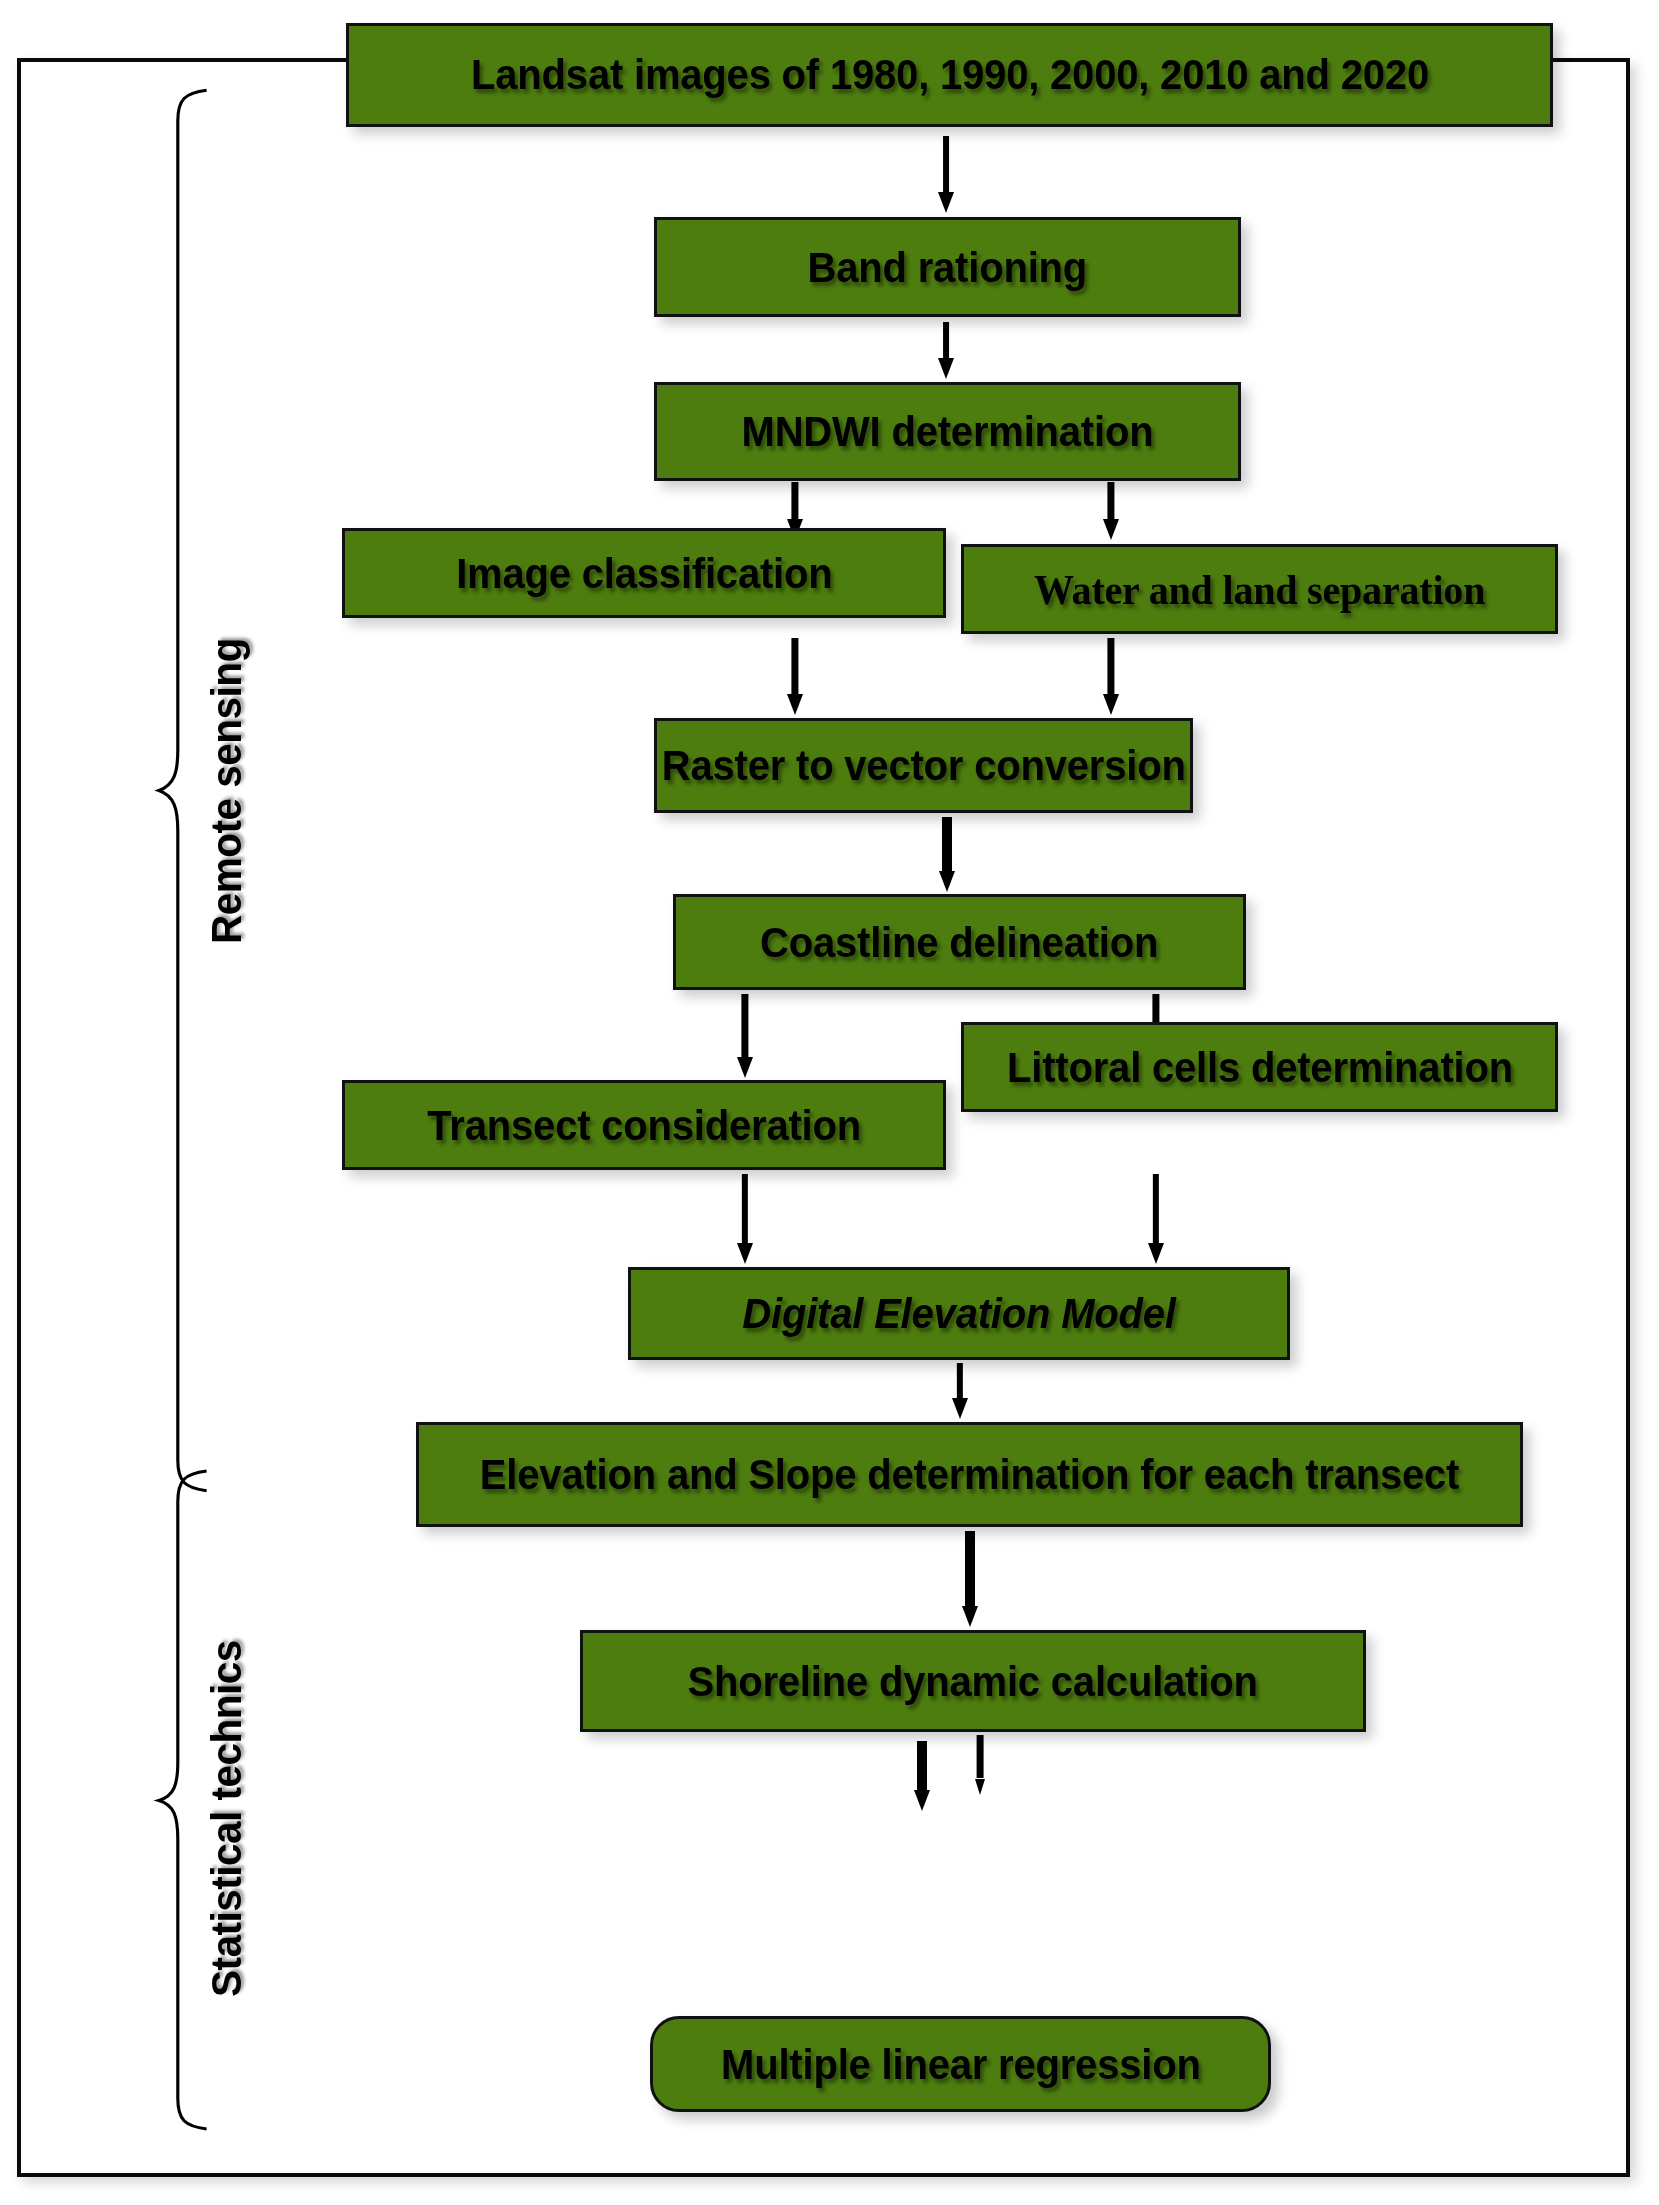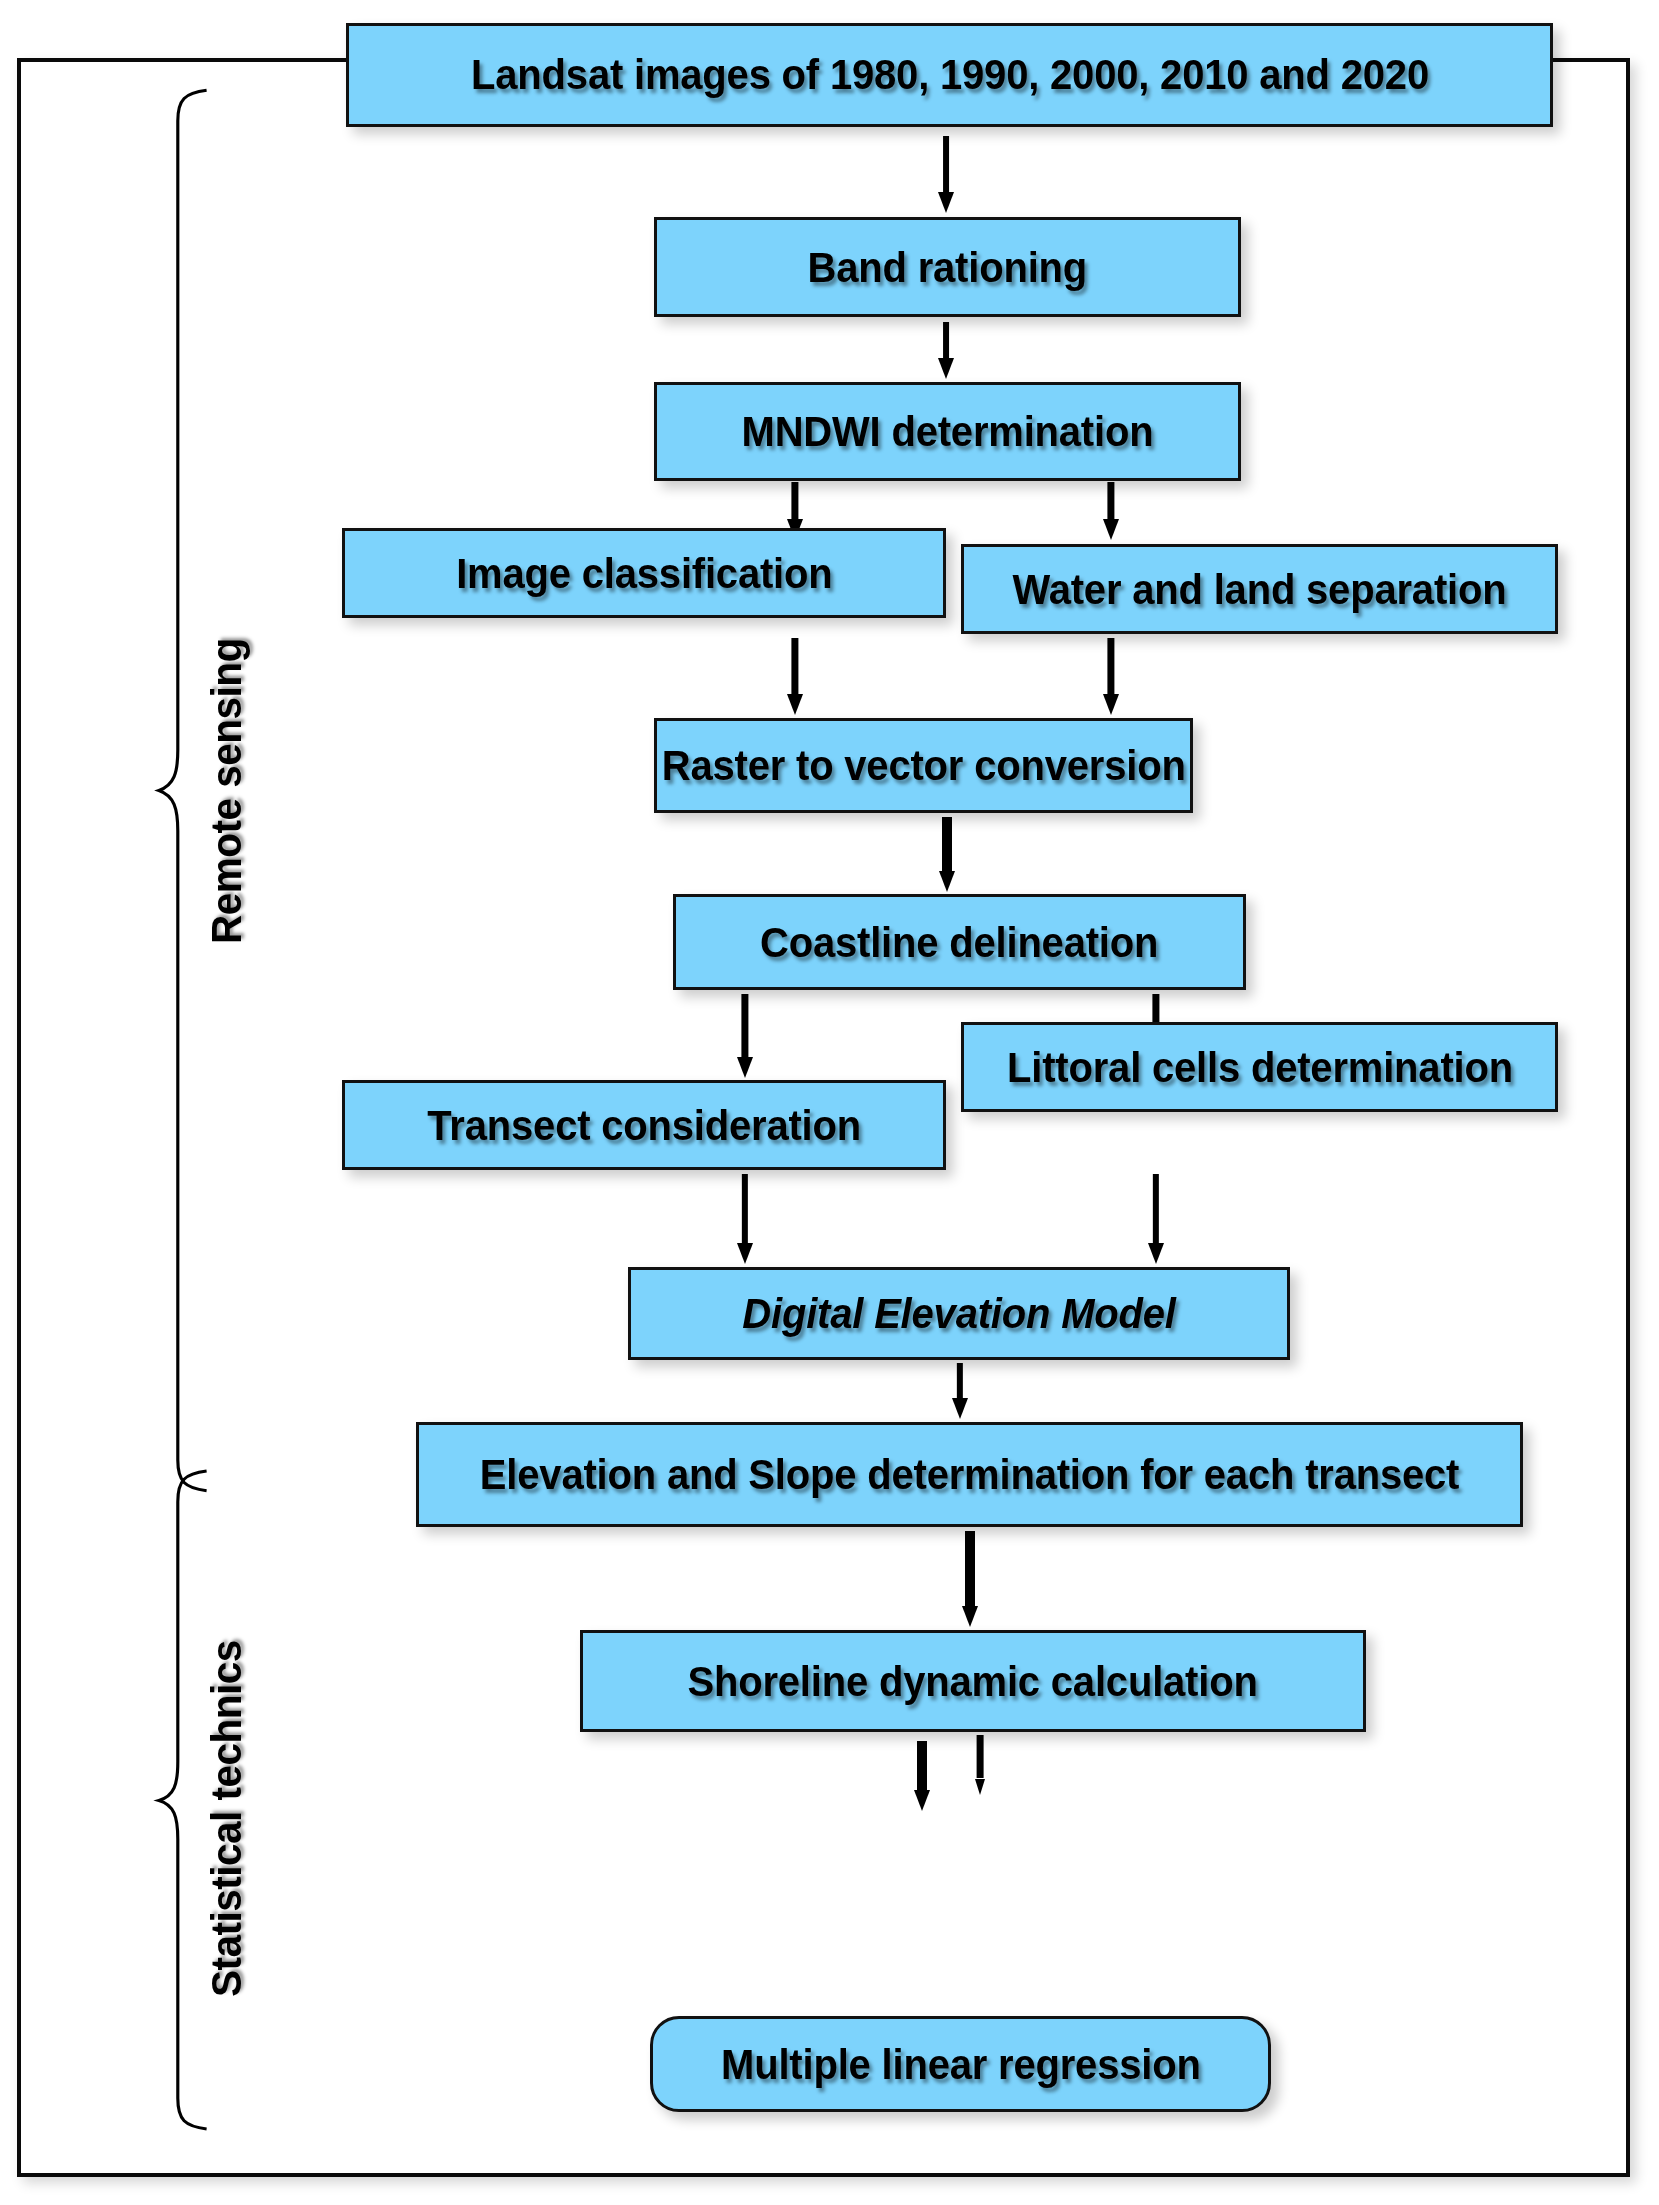--- a/index.html
+++ b/index.html
@@ -26,21 +26,21 @@
     border: 4.1px solid #0a0a0a;
     box-sizing: border-box;
     background: transparent;
     box-shadow: 6.3px 6.3px 11.7px rgba(0,0,0,0.16);
   }
 
   
   .node {
     position: absolute;
     box-sizing: border-box;
-    background: #7dd3fc;
+    background: #4d7c0f;
     border: 3.2px solid #111111;
     display: flex;
     align-items: center;
     justify-content: center;
     box-shadow: 7.2px 7.2px 11.7px rgba(0,0,0,0.20);
     z-index: 6;
   }
   .node .label {
     font-weight: bold;
     color: #000000;
@@ -136,21 +136,21 @@
   </div>
 
   <div class="node" style="left:654px; top:382px; width:587px; height:99px;">
     <span class="label" style="font-size:43px;">MNDWI determination</span>
   </div>
 
   <div class="node" style="left:342px; top:528px; width:604px; height:90px;">
     <span class="label" style="font-size:43px;">Image classification</span>
   </div>
 
-  <div class="node" style="left:961px; top:544px; width:597px; height:90px;">
+  <div class="node" style="left:961px; top:544px; width:597px; height:90px;font-family:Liberation Serif, serif;">
     <span class="label" style="font-size:43px;">Water and land separation</span>
   </div>
 
   <div class="node" style="left:654px; top:718px; width:539px; height:95px;">
     <span class="label" style="font-size:43px;">Raster to vector conversion</span>
   </div>
 
   <div class="node" style="left:342px; top:1080px; width:604px; height:90px;">
     <span class="label" style="font-size:43px;">Transect consideration</span>
   </div>

